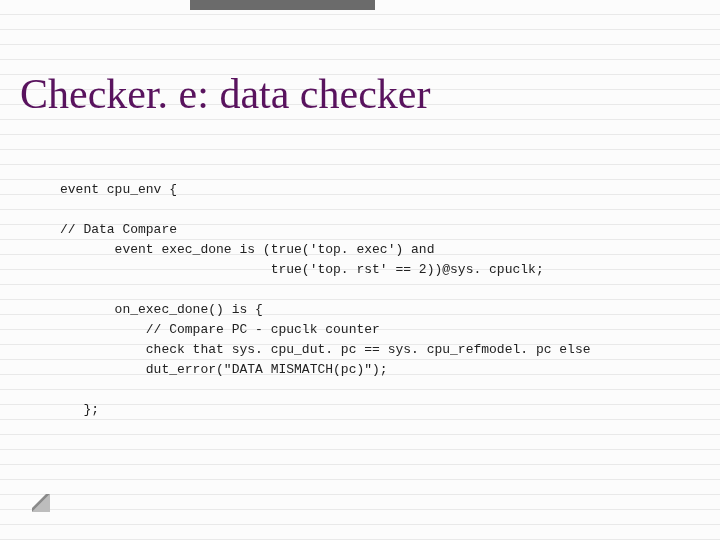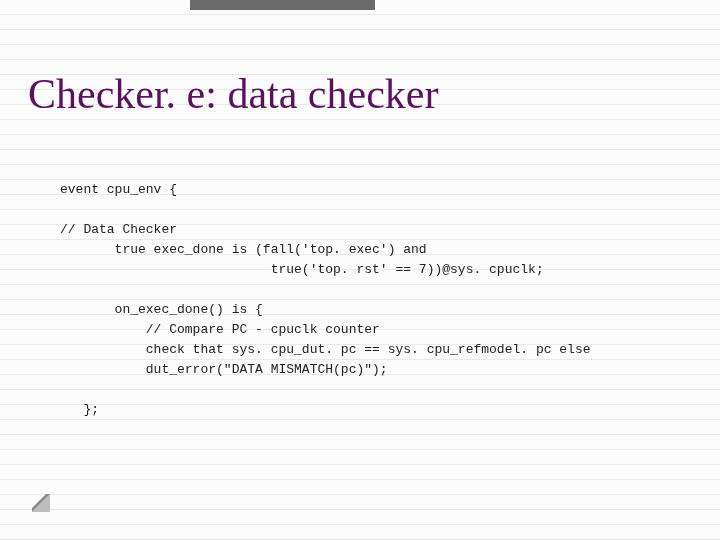--- a/index.html
+++ b/index.html
@@ -29,21 +29,21 @@
     position: absolute;
     top: 0;
     left: 190px;
     width: 185px;
     height: 10px;
     background: #6b6b6b;
   }
   .title {
     position: absolute;
     top: 70px;
-    left: 28px;
+    left: 20px;
     font-size: 42px;
     font-weight: 400;
     color: #59135e;
     letter-spacing: 0px;
     white-space: pre;
   }
   .code {
     position: absolute;
     top: 160px;
     left: 60px;
@@ -68,23 +68,23 @@
 
 <div class="slide">
 
   <div class="topbar"></div>
 
   <div class="title">Checker. e: data checker</div>
 
   <div class="code">
 <span>event cpu_env {</span>
 <span></span>
-<span>// Data Checker</span>
-<span>       true exec_done is (fall('top. exec') and</span>
-<span>                           true('top. rst' == 7))@sys. cpuclk;</span>
+<span>// Data Compare</span>
+<span>       event exec_done is (true('top. exec') and</span>
+<span>                           true('top. rst' == 2))@sys. cpuclk;</span>
 <span></span>
 <span>       on_exec_done() is {</span>
 <span>           // Compare PC - cpuclk counter</span>
 <span>           check that sys. cpu_dut. pc == sys. cpu_refmodel. pc else</span>
 <span>           dut_error("DATA MISMATCH(pc)");</span>
 <span></span>
 <span>   };</span>
   </div>
 
   <div class="corner">

